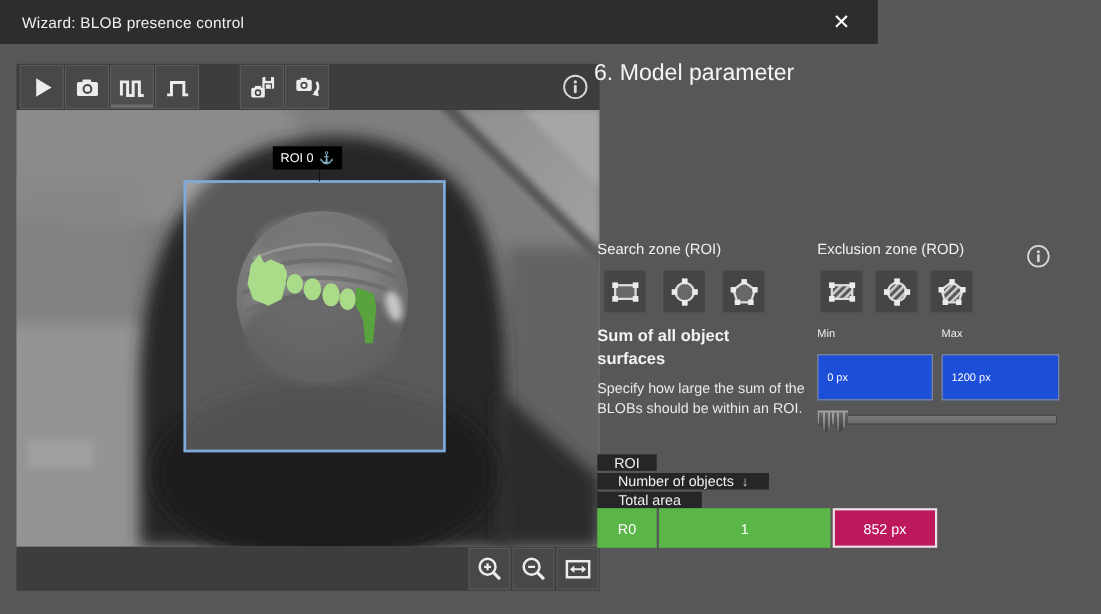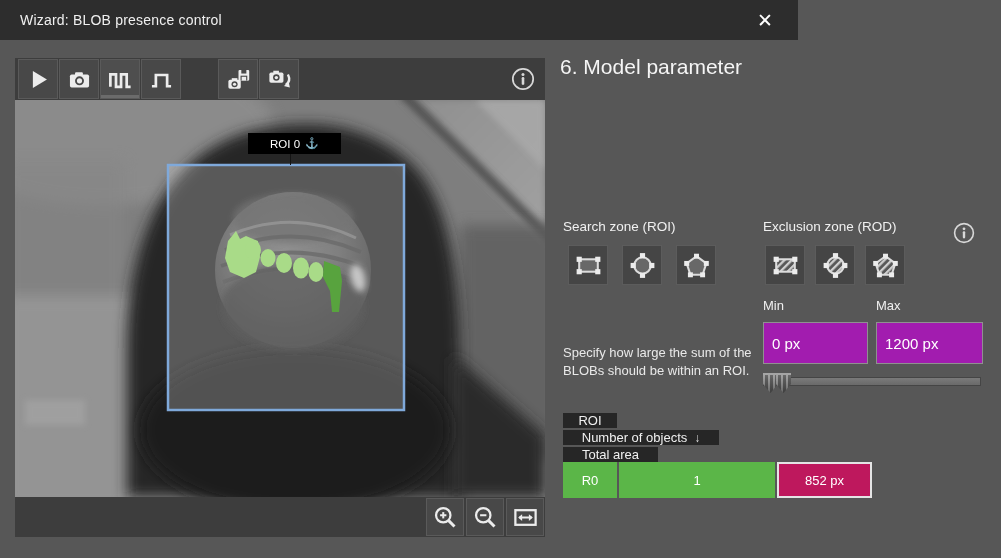--- a/index.html
+++ b/index.html
@@ -22,55 +22,55 @@
           margin-right:1px; display:flex; align-items:center; justify-content:center; }
   .tbtn.active { background:#4e4e4e; box-shadow:inset 0 -3px 0 #6b6b6b; }
   .tbtn svg { width:27px; height:27px; }
   .tb-spacer { width:36px; }
   .tb-info { margin-left:auto; margin-right:5px; width:26px; height:26px; }
 
   .image-view { position:absolute; left:15px; top:100px; width:530px; height:397px;
                 background:#7e7e7e; overflow:hidden; }
   .roi-tag { position:absolute; left:233px; top:33px; height:21px; background:#000000;
              color:#ffffff; font-size:11.5px; display:flex; align-items:center; gap:5px;
-             padding:0 22px; }
+             padding:0 7px; }
   .roi-tag .move-glyph { font-size:11px; color:#e0e0e0; }
   .roi-tick { position:absolute; left:275px; top:54px; width:1px; height:11px; background:#141414; }
 
   .toolbar-bottom { position:absolute; left:15px; top:497px; width:530px; height:40px;
                     background:#3d3d3d; display:flex; align-items:center;
                     justify-content:flex-end; padding:1px 1px; gap:2px; }
   .toolbar-bottom .tbtn { width:38px; height:38px; margin:0; }
 
   
-  .right-panel { position:absolute; left:560px; top:40px; width:441px; height:486px; }
+  .right-panel { position:absolute; left:540px; top:40px; width:441px; height:486px; }
   .step-title { position:absolute; left:0; top:15px; color:#f5f5f5; font-size:21px; font-weight:400; }
   .section-title { position:absolute; left:0; top:66px; color:#f2f2f2; font-size:15px; font-weight:700; }
   .section-desc { position:absolute; left:0; top:89px; width:428px; color:#e9e9e9;
                   font-size:13px; line-height:19px; }
   .zone-label { position:absolute; top:179px; color:#f0f0f0; font-size:13.5px; }
   .zone-label.search { left:3px; }
   .zone-label.exclusion { left:203px; }
   .info-2 { position:absolute; left:392px; top:181px; width:24px; height:24px; }
   .tool-row { position:absolute; top:205px; display:flex; }
   .tool-row.search { left:8px; gap:14px; }
   .tool-row.exclusion { left:205px; gap:10px; }
   .zbtn { width:40px; height:40px; background:#454545; border:1px solid #5c5c5c;
           display:flex; align-items:center; justify-content:center; }
   .zbtn svg { width:31px; height:29px; }
 
   .sum-title { position:absolute; left:3px; top:255px; width:175px; color:#f2f2f2;
                font-size:15px; font-weight:700; line-height:21px; }
   .sum-desc { position:absolute; left:3px; top:304px; width:208px; color:#e9e9e9;
               font-size:13px; line-height:17.5px; }
-  .minmax-label { position:absolute; top:258px; color:#f0f0f0; font-size:13px; }
+  .minmax-label { position:absolute; top:258px; color:#f0f0f0; font-size:10px; }
   .minmax-label.min { left:203px; }
   .minmax-label.max { left:316px; }
-  .val-input { position:absolute; top:282px; height:42px; background:#a21caf;
-               border:1px solid #909090; color:#ffffff; font-size:15px;
+  .val-input { position:absolute; top:282px; height:42px; background:#1d4ed8;
+               border:1px solid #909090; color:#ffffff; font-size:10px;
                font-family:"Liberation Sans", sans-serif; padding-left:8px; }
   .val-input.min { left:203px; width:105px; }
   .val-input.max { left:316px; width:107px; }
 
   .range-slider { position:absolute; left:203px; top:332px; width:218px; height:22px; }
   .range-track { position:absolute; left:0; right:0; top:5px; height:9px;
                  background:linear-gradient(#7a7a7a,#6a6a6a);
                  border:1px solid #454545; }
   .range-handle { position:absolute; top:1px; width:15px; height:20px;
                   background:repeating-linear-gradient(90deg,#9a9a9a 0 2px,#5d5d5d 2px 5px),
@@ -334,20 +334,21 @@
           <polygon points="15,5 24.5,12 20.9,23 9.1,23 5.5,12" fill="url(#hatch)" stroke="#dcdcdc" stroke-width="2"></polygon>
           <rect x="12.6" y="2.6" width="4.8" height="4.8" fill="#ececec"></rect>
           <rect x="22.1" y="9.6" width="4.8" height="4.8" fill="#ececec"></rect>
           <rect x="18.5" y="20.6" width="4.8" height="4.8" fill="#ececec"></rect>
           <rect x="6.7" y="20.6" width="4.8" height="4.8" fill="#ececec"></rect>
           <rect x="3.1" y="9.6" width="4.8" height="4.8" fill="#ececec"></rect>
         </svg>
       </div>
     </div>
 
+    <div class="sum-title">Sum of all object surfaces</div>
     <div class="sum-desc">Specify how large the sum of the BLOBs should be within an ROI.</div>
 
     <div class="minmax-label min">Min</div>
     <div class="minmax-label max">Max</div>
     <input class="val-input min" type="text" value="0 px" style="">
     <input class="val-input max" type="text" value="1200 px" style="">
 
     <div class="range-slider">
       <div class="range-track"></div>
       <div class="range-handle h-min"></div>

